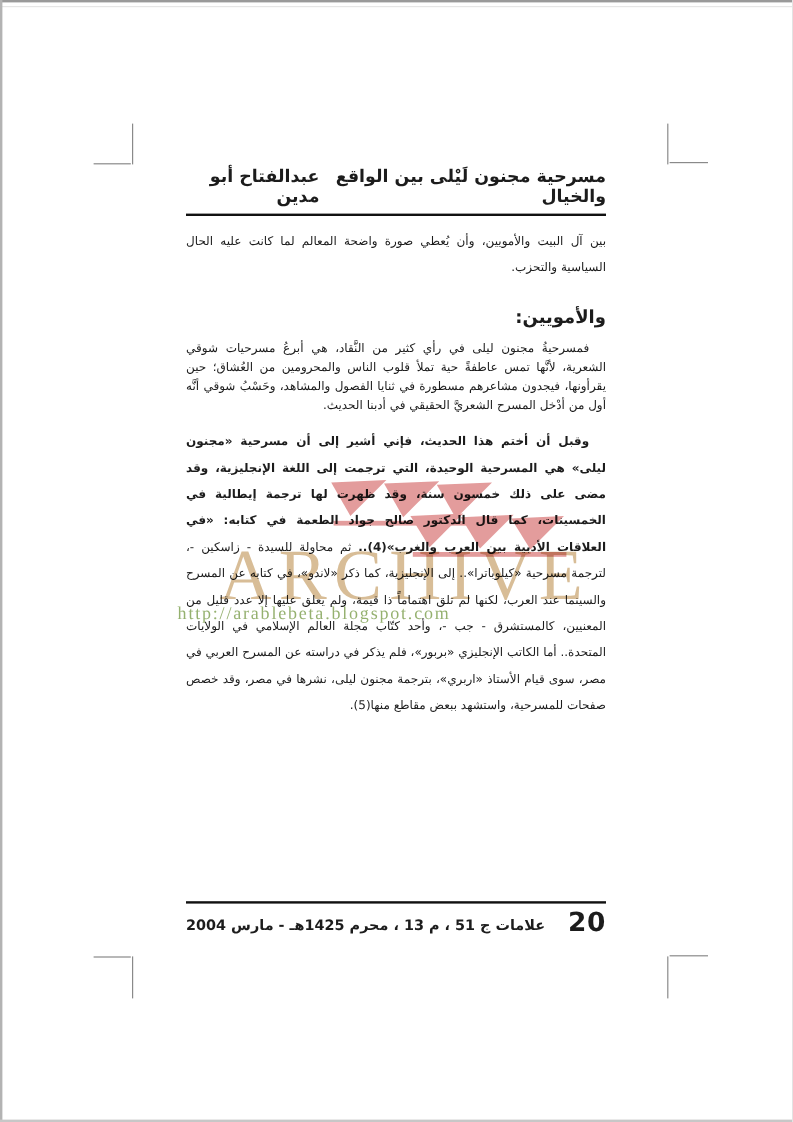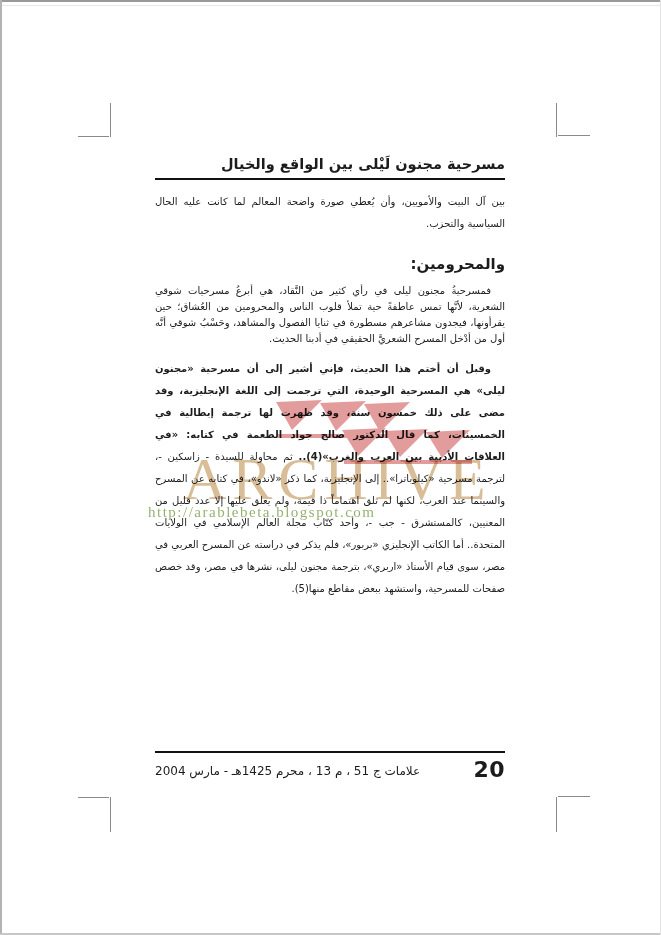--- a/index.html
+++ b/index.html
@@ -40,21 +40,21 @@
   .p2{margin-top:8px;line-height:16px;text-indent:14px;}
   .p3{margin-top:11px;line-height:22px;text-indent:14px;}
   .bold-run{font-weight:bold;}
   
   .footer-rule{position:absolute;left:155px;top:751px;width:350px;height:2px;background:#111;}
   .footer-row{
     position:absolute;left:155px;top:758px;width:350px;
     display:flex;justify-content:space-between;align-items:flex-start;
   }
   .footer-citation{
-    direction:rtl;font-weight:normal;font-size:12px;line-height:26px;
+    direction:rtl;font-weight:bold;font-size:12px;line-height:26px;
   }
   .page-number{
     font-weight:bold;font-size:22px;line-height:24px;letter-spacing:0.5px;
   }
   
   .wm-logo{
     position:absolute;left:270px;top:400px;width:205px;height:74px;
     opacity:0.55;mix-blend-mode:multiply;pointer-events:none;
   }
   .wm-text{
@@ -89,26 +89,27 @@
   <div class="mark" style="left:558px;top:135px;width:32px;height:1px;"></div>
   <div class="mark" style="left:110px;top:797px;width:1px;height:35px;"></div>
   <div class="mark" style="left:556px;top:797px;width:1px;height:35px;"></div>
   <div class="mark" style="left:78px;top:797px;width:31px;height:1px;"></div>
   <div class="mark" style="left:558px;top:796px;width:32px;height:1px;"></div>
 
   <div class="column">
 
     <div class="header-row">
       <span>مسرحية مجنون لَيْلى بين الواقع والخيال</span>
+      <span>عبدالفتاح أبو مدين</span>
     </div>
     <div class="header-rule"></div>
 
     <p class="para p1">بين آل البيت والأمويين، وأن يُعطي صورة واضحة المعالم لما كانت عليه الحال السياسية والتحزب.</p>
 
-    <div class="section-heading">والمحرومين:</div>
+    <div class="section-heading">والأمويين:</div>
 
     <p class="para p2">فمسرحيةُ مجنون ليلى في رأي كثير من النَّقاد، هي أبرعُ مسرحيات شوقي الشعرية، لأنَّها تمس عاطفةً حية تملأ قلوب الناس والمحرومين من العُشاق؛ حين يقرأونها، فيجدون مشاعرهم مسطورة في ثنايا الفصول والمشاهد، وحَسْبُ شوقي أنَّه أول من أدْخل المسرح الشعريَّ الحقيقي في أدبنا الحديث.</p>
 
     <p class="para p3"><span class="bold-run">وقبل أن أختم هذا الحديث، فإني أشير إلى أن مسرحية «مجنون ليلى» هي المسرحية الوحيدة، التي ترجمت إلى اللغة الإنجليزية، وقد مضى على ذلك خمسون سنة، وقد ظهرت لها ترجمة إيطالية في الخمسينات، كما قال الدكتور صالح جواد الطعمة في كتابه: «في العلاقات الأدبية بين العرب والغرب»(4)..</span><span> ثم محاولة للسيدة - زاسكين -، لترجمة مسرحية «كيلوباترا».. إلى الإنجليزية، كما ذكر «لاندو»، في كتابه عن المسرح والسينما عند العرب، لكنها لم تلق اهتماماً ذا قيمة، ولم يعلق عليها إلا عدد قليل من المعنيين، كالمستشرق - جب -، وأحد كتّاب مجلة العالم الإسلامي في الولايات المتحدة.. أما الكاتب الإنجليزي «بربور»، فلم يذكر في دراسته عن المسرح العربي في مصر، سوى قيام الأستاذ «اربري»، بترجمة مجنون ليلى، نشرها في مصر، وقد خصص صفحات للمسرحية، واستشهد ببعض مقاطع منها(5).</span></p>
   </div>
 
   <svg class="wm-logo" viewBox="0 0 205 74" aria-hidden="true">
     <g fill="#cc4a4a">
       <polygon points="6,2 52,0 22,30"></polygon>
       <polygon points="50,3 96,1 66,31"></polygon>

